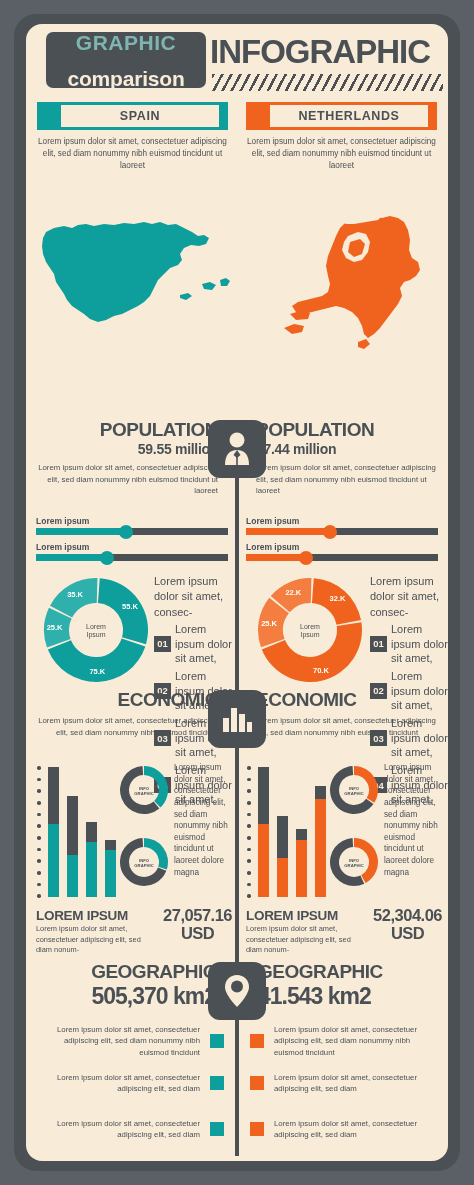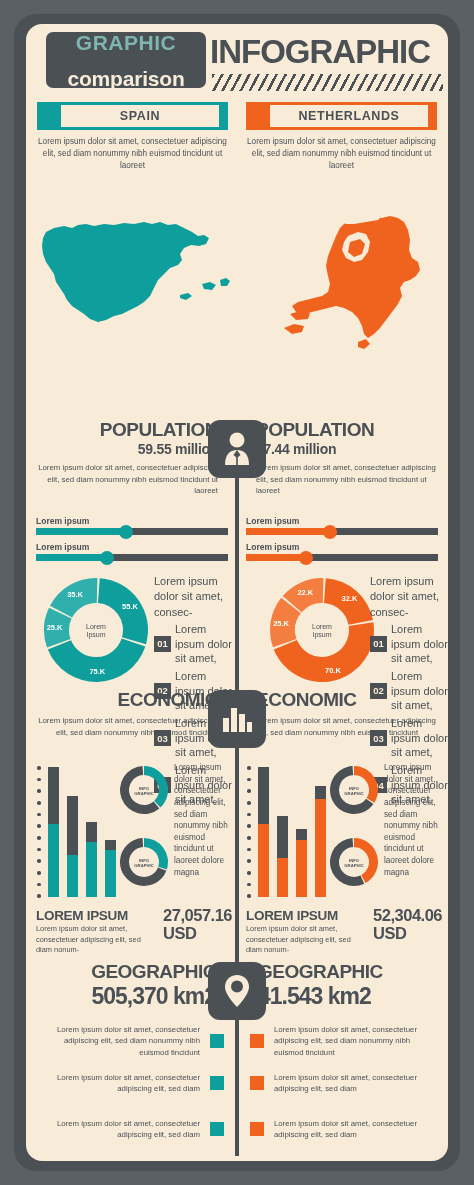--- a/index.html
+++ b/index.html
@@ -148,21 +148,21 @@
     width: 14px; height: 14px; border-radius: 50%;
     transform: translateX(-7px);
   }
   .tl .slider-fill, .tl .slider-knob { background: #0e9e9b; }
   .tr .slider-fill, .tr .slider-knob { background: #f0631f; }
 
   
   .donutzone { position: absolute; top: 550px; width: 422px; height: 118px; }
   .donut-wrap { position: absolute; top: 0; width: 112px; height: 112px; }
   .donut-wrap.left  { left: 14px; }
-  .donut-wrap.right { left: 240px; }
+  .donut-wrap.right { left: 228px; }
   .donut-wrap svg { display: block; }
   .dlabel {
     font-size: 7.5px; font-weight: bold; fill: #ffffff;
   }
   .dcenter { font-size: 7px; fill: #4b5055; }
 
   .numlist { position: absolute; top: 0; width: 84px; }
   .numlist.left  { left: 128px; }
   .numlist.right { left: 344px; }
   .numlist-intro {
@@ -222,21 +222,21 @@
     font-size: 13.5px; font-weight: bold; color: #4b5055;
     letter-spacing: -0.3px;
   }
   .usd-desc {
     font-size: 7.4px; line-height: 1.42; color: #4b5055;
     width: 108px; margin-top: 1px;
   }
   .usd-amt {
     position: absolute; right: 0; top: -2px;
     font-size: 16.5px; font-weight: bold; color: #4b5055;
-    text-align: left; line-height: 1.1; letter-spacing: -0.5px;
+    text-align: center; line-height: 1.1; letter-spacing: -0.5px;
   }
   .usd-cur { display: block; font-size: 16.5px; font-weight: bold; }
 
   
   .geo { position: absolute; top: 938px; width: 422px; height: 62px; }
   .geo-col { position: absolute; top: 0; width: 182px; }
   .geo-col.left  { left: 8px;  text-align: right; }
   .geo-col.right { left: 232px; text-align: left; }
   .geo-head {
     font-size: 19px; font-weight: bold; color: #4b5055;

